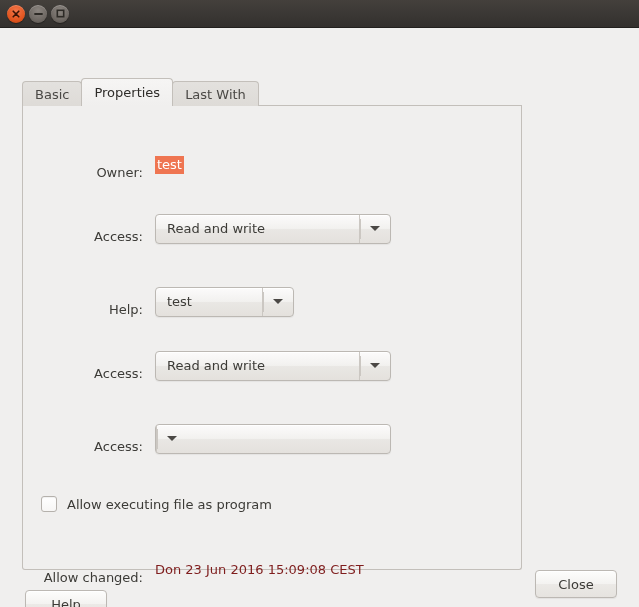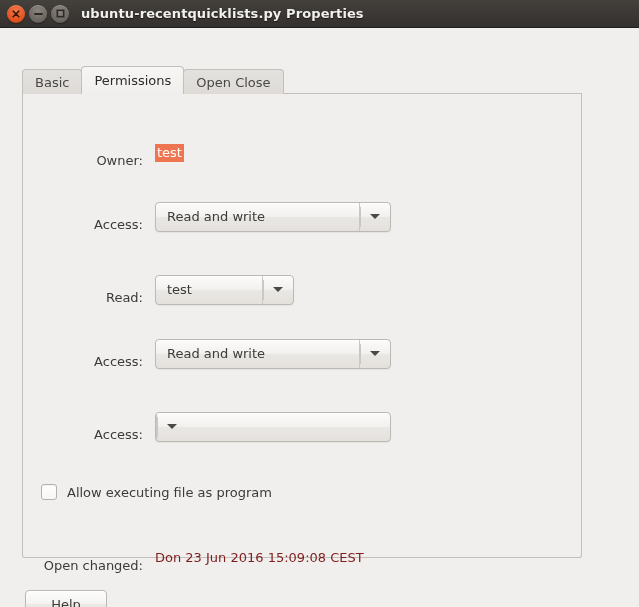--- a/index.html
+++ b/index.html
@@ -67,22 +67,22 @@
     width: 639px;
     height: 579px;
     background: #f0efee;
     box-sizing: border-box;
   }
 
   
   .notebook {
     position: absolute;
     left: 22px;
-    top: 38px;
-    width: 560px;
+    top: 50px;
+    width: 500px;
     height: 492px;
     box-sizing: border-box;
   }
   .tabstrip {
     position: relative;
     height: 28px;
     display: flex;
     align-items: flex-end;
     z-index: 2;
   }
@@ -305,36 +305,35 @@
       <svg width="9" height="8" viewBox="0 0 9 8">
         <path d="M1 4 L8 4" stroke="#2d2a26" stroke-width="1.8" stroke-linecap="round"></path>
       </svg>
     </div>
     <div class="wbtn wbtn-max">
       <svg width="9" height="9" viewBox="0 0 9 9">
         <rect x="1.3" y="1.3" width="6.4" height="6.4" fill="none" stroke="#2d2a26" stroke-width="1.6"></rect>
       </svg>
     </div>
   </div>
-  <div class="title-text">ubuntu-recentquicklists.py Properties</div>
 </div>
 
 <div class="dialog">
 
   <div class="notebook">
 
     <div class="tabstrip">
       <div class="tab">
         <span>Basic</span>
       </div>
       <div class="tab active">
-        <span>Permissions</span>
+        <span>Properties</span>
       </div>
       <div class="tab">
-        <span>Open Close</span>
+        <span>Last With</span>
       </div>
       <div class="tabstrip-filler"></div>
     </div>
 
     <div class="tabpanel">
       <div class="form">
 
         <div class="row">
           <div class="row-label">Owner:</div>
           <div class="row-field">
@@ -352,21 +351,21 @@
               <div class="combo-arrowbox">
                 <div class="arrow-down"></div>
               </div>
             </div>
           </div>
         </div>
 
         <div class="spacer-md"></div>
 
         <div class="row">
-          <div class="row-label">Read:</div>
+          <div class="row-label">Help:</div>
           <div class="row-field">
             <div class="combo combo-narrow">
               <div class="combo-label">test</div>
               <div class="combo-arrowbox">
                 <div class="arrow-down"></div>
               </div>
             </div>
           </div>
         </div>
 
@@ -404,29 +403,32 @@
             <label class="checkbox-wrap">
               <span class="checkbox"></span>
               <span class="checkbox-label">Allow executing file as program</span>
             </label>
           </div>
         </div>
 
         <div class="spacer-md"></div>
 
         <div class="row">
-          <div class="row-label">Open changed:</div>
+          <div class="row-label">Allow changed:</div>
           <div class="row-field">
             <span class="plain-value">Don 23 Jun 2016 15:09:08 CEST</span>
           </div>
         </div>
 
       </div>
     </div>
   </div>
 
   <div class="actionbar">
     <div class="btn btn-help">
       <span>Help</span>
     </div>
+    <div class="btn btn-close">
+      <span>Close</span>
+    </div>
   </div>
 
 </div>
 
 </body></html>

